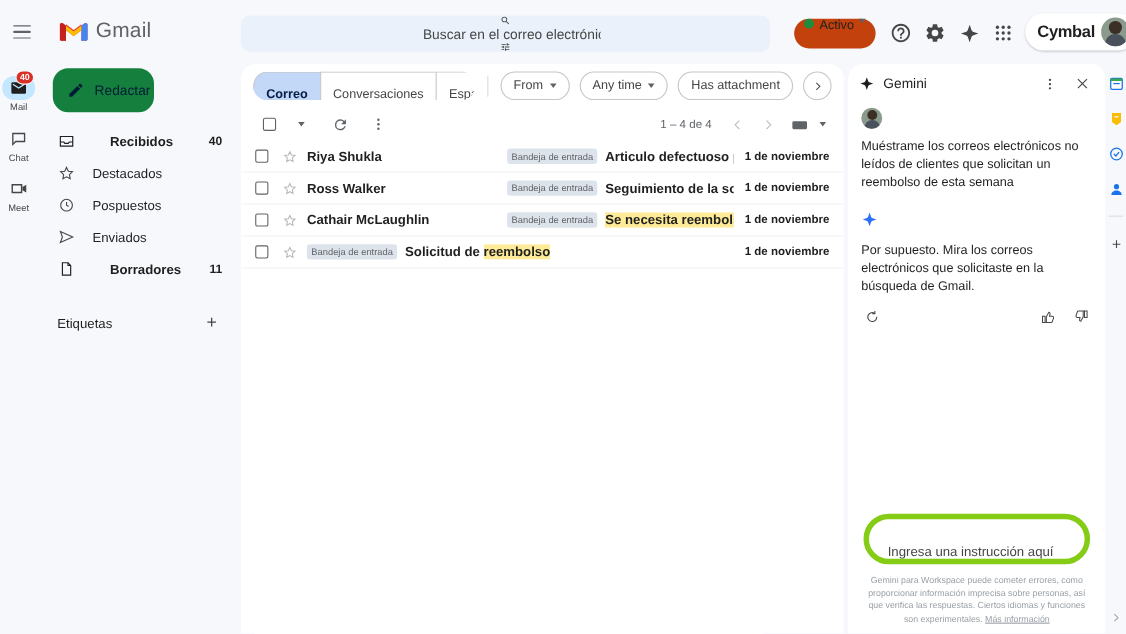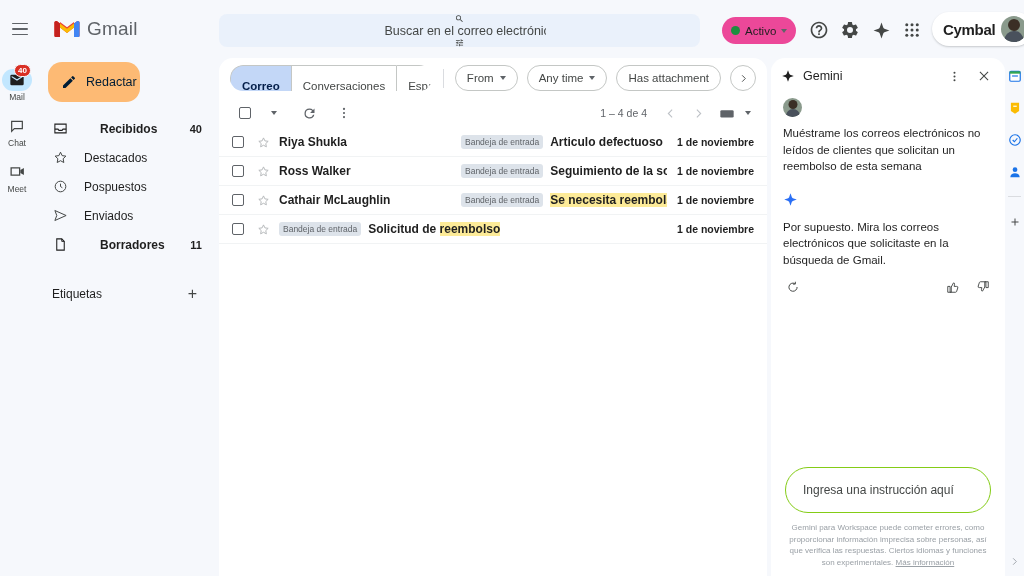--- a/index.html
+++ b/index.html
@@ -36,21 +36,21 @@
     flex: 1; border: none; outline: none; background: transparent;
     font-family: "Liberation Sans", sans-serif; font-size: 12.5px; color: #1f1f1f;
     margin-left: 11px;
   }
   .search-input::placeholder { color: #444746; }
   .tune-icon { width: 17px; height: 17px; cursor: pointer; }
 
   
   .status-chip {
     position: absolute; left: 722px; top: 17px; height: 27px;
-    background: #ec4899; border-radius: 14px; display: flex; align-items: center;
+    background: #c2410c; border-radius: 14px; display: flex; 
     gap: 5px; padding: 0 9px; cursor: pointer;
   }
   .status-dot { width: 9px; height: 9px; border-radius: 50%; background: #1e8e3e; }
   .status-label { font-size: 11.5px; color: #1f1f1f; }
   .caret { width: 0; height: 0; border-left: 3.5px solid transparent; border-right: 3.5px solid transparent; border-top: 4px solid #5f6368; }
 
   .topicon {
     position: absolute; top: 18px; width: 24px; height: 24px;
     display: flex; align-items: center; justify-content: center; cursor: pointer;
   }
@@ -96,21 +96,21 @@
     display: flex; align-items: center; justify-content: center; padding: 0 3px;
     border: 1.5px solid #f6f8fc; font-weight: bold;
   }
 
   
   .sidebar {
     position: absolute; left: 34px; top: 58px; width: 185px; height: 518px;
     background: #f6f8fc; padding-top: 4px;
   }
   .compose {
-    margin: 0 0 12px 14px; width: 92px; height: 40px; background: #fdba74;
+    margin: 0 0 12px 14px; width: 92px; height: 40px; background: #15803d;
     border-radius: 14px; display: flex; align-items: center; gap: 9px;
     padding-left: 13px; cursor: pointer; border: none;
     font-family: "Liberation Sans", sans-serif;
   }
   .compose-label { font-size: 12.5px; color: #001d35; }
   .navitem {
     height: 29px; display: flex; align-items: center; border-radius: 0 14px 14px 0;
     padding-left: 18px; margin-right: 9px; cursor: pointer; gap: 15px;
   }
   .navitem .nlabel { font-size: 12px; color: #1f1f1f; flex: 1; }
@@ -209,22 +209,22 @@
     transform: translateX(-50%); border-radius: 7px 7px 0 0; background: #49515c;
   }
   .g-text { font-size: 11.5px; line-height: 16.5px; color: #1f1f1f; }
   .g-sparkblock { margin: 17px 0 8px 0; }
   .g-actions { display: flex; align-items: center; margin-top: 9px; }
   .g-abtn { width: 20px; height: 20px; display: flex; align-items: center; justify-content: center; cursor: pointer; }
   .g-aright { margin-left: auto; display: flex; gap: 10px; }
 
   .g-foot { padding: 0 14px 8px 14px; }
   .g-input {
-    height: 46px; border: 1px solid #84cc16; border-radius: 23px;
-    display: flex; align-items: center; padding: 0 17px; cursor: text; margin-bottom: 9px;
+    height: 46px; border: 5px solid #84cc16; border-radius: 23px;
+    display: flex; align-items: flex-end; padding: 0 17px; cursor: text; margin-bottom: 9px;
   }
   .g-input input {
     border: none; outline: none; background: transparent; width: 100%;
     font-family: "Liberation Sans", sans-serif; font-size: 12px; color: #1f1f1f;
   }
   .g-input input::placeholder { color: #444746; }
   .g-disc { font-size: 8px; line-height: 11.5px; color: #9aa0a6; text-align: center; }
   .g-disc a { color: #9aa0a6; text-decoration: underline; }
 
   

